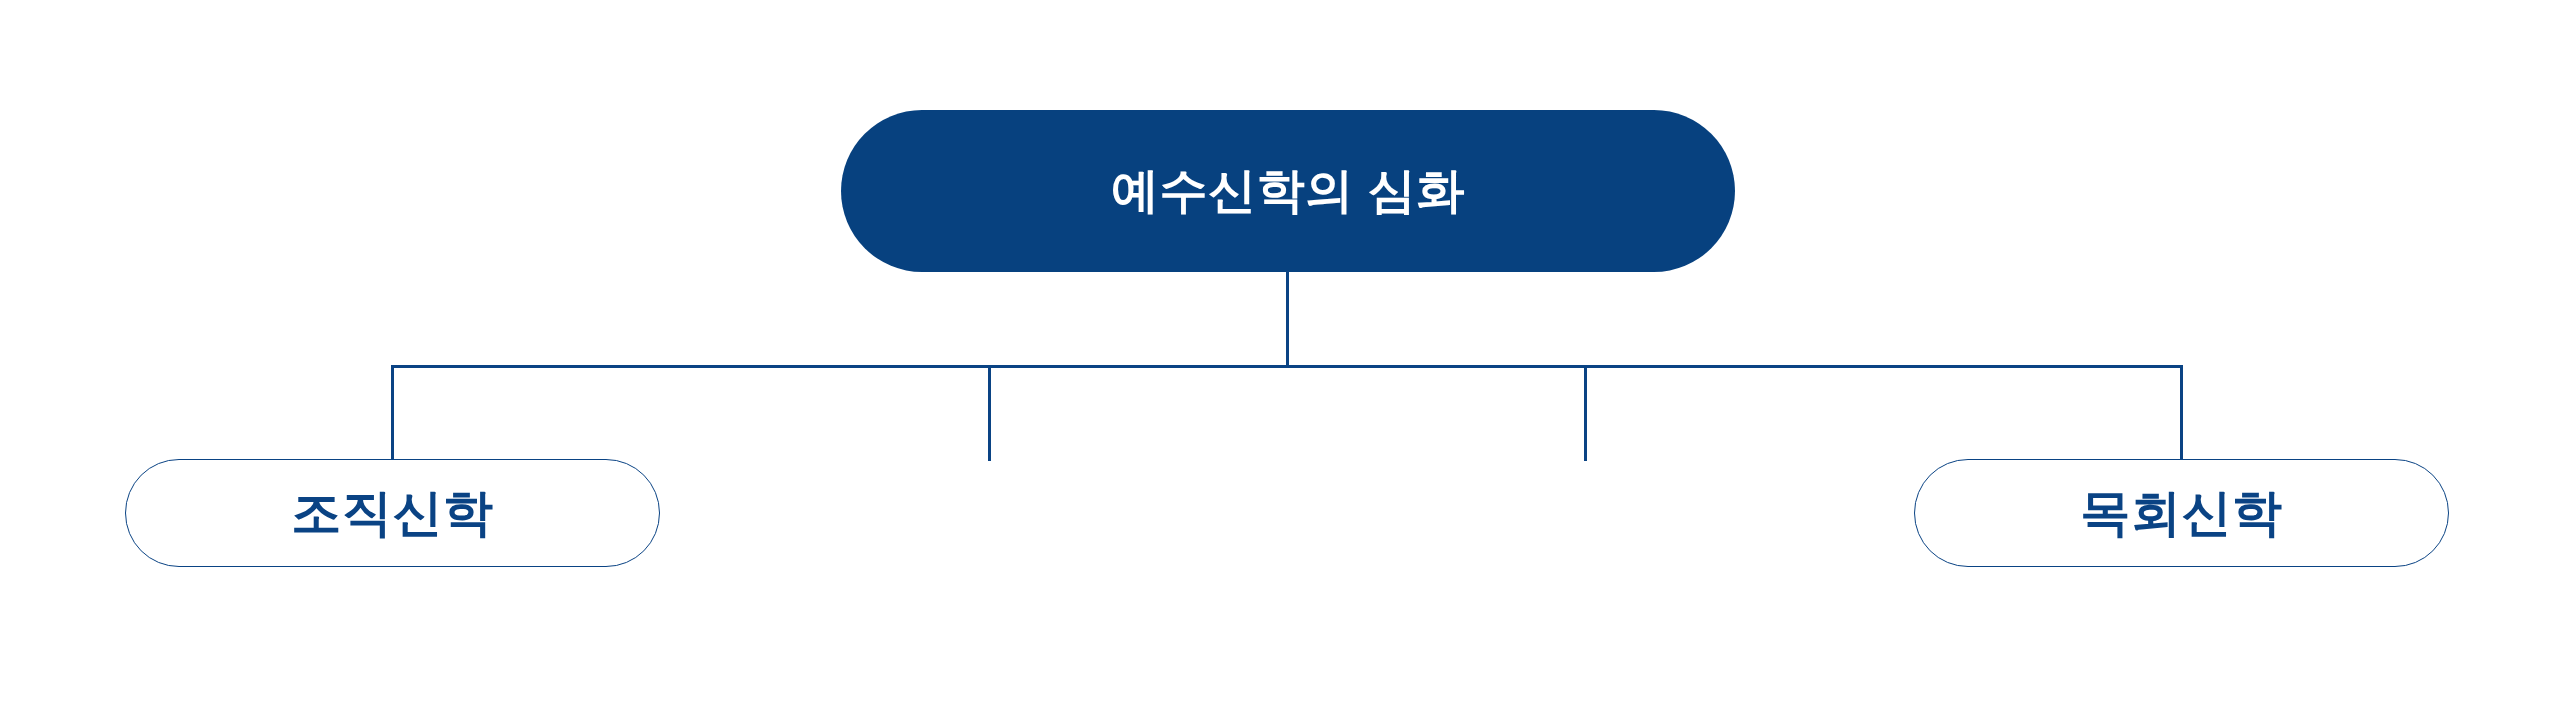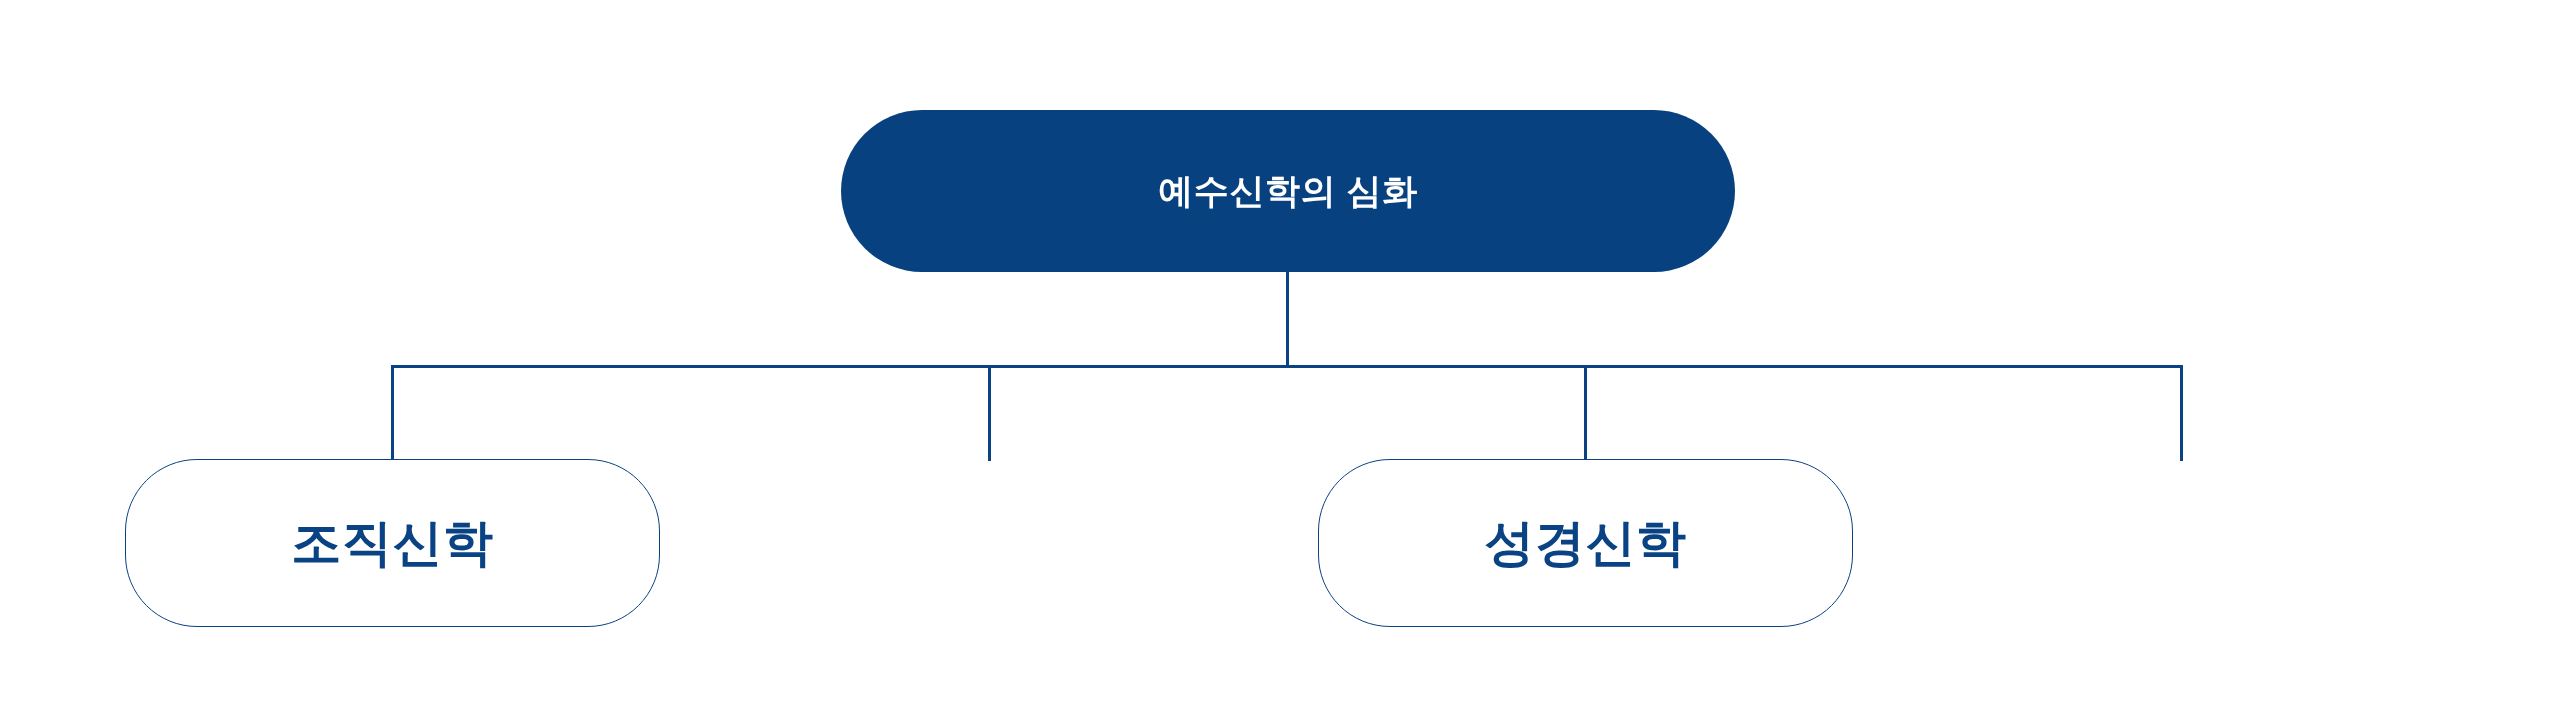--- a/index.html
+++ b/index.html
@@ -30,25 +30,25 @@
     font-weight:bold;
     letter-spacing:0.6px;
     white-space:nowrap;
   }
   .root-node{
     left:841px; top:110px;
     width:894px; height:162px;
     background:var(--navy-fill);
     border-radius:81px;
     color:var(--root-text);
-    font-size:35px;
+    font-size:48px;
   }
   .child-node{
     top:459px;
-    width:535px; height:168px;
+    width:535px; height:108px;
     background:var(--bg);
     border:1.9px solid var(--navy-line);
     border-radius:72px;
     color:var(--navy-line);
     font-size:50px;
     text-align:right;
   }
   .child-1{left:125px;}
   .child-2{left:722px;}
   .child-3{left:1318px;}
@@ -79,19 +79,19 @@
   <div class="line line-drop line-drop-1"></div>
   <div class="line line-drop line-drop-2"></div>
   <div class="line line-drop line-drop-3"></div>
   <div class="line line-drop line-drop-4"></div>
 
   <div class="node child-node child-1">
     <span>조직신학</span>
   </div>
 
 
-  <div class="node child-node child-3">
-    <span>성경신학</span>
+
+  <div class="node child-node child-4">
+    <span>목회신학</span>
   </div>
-
 
 </div>
 
 
 </body></html>

